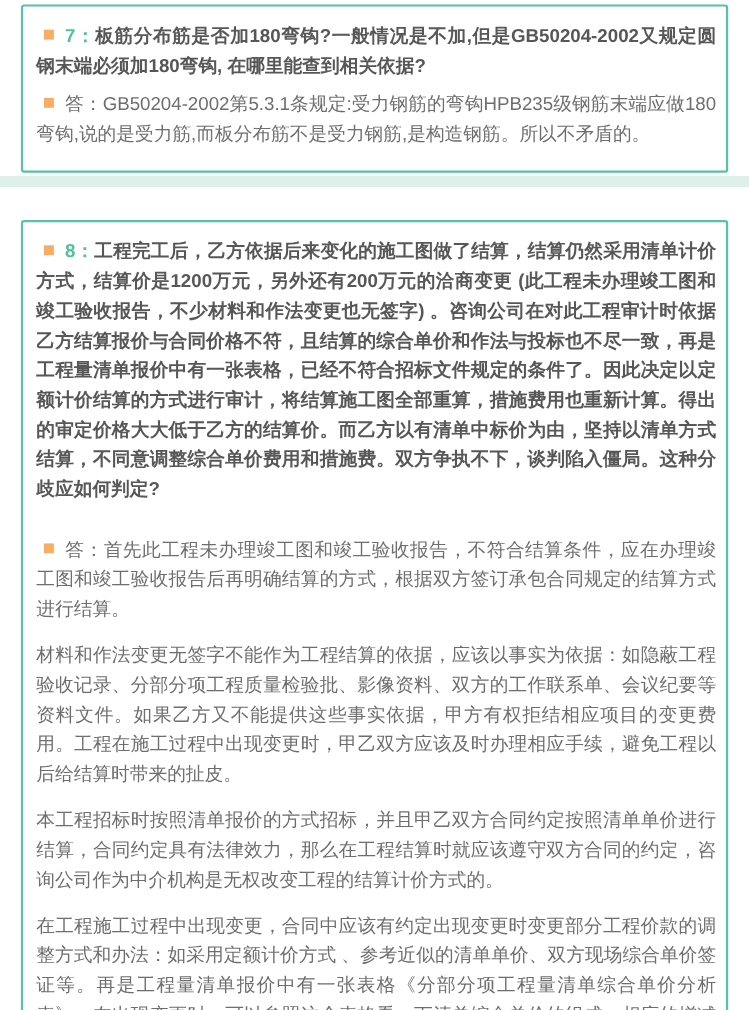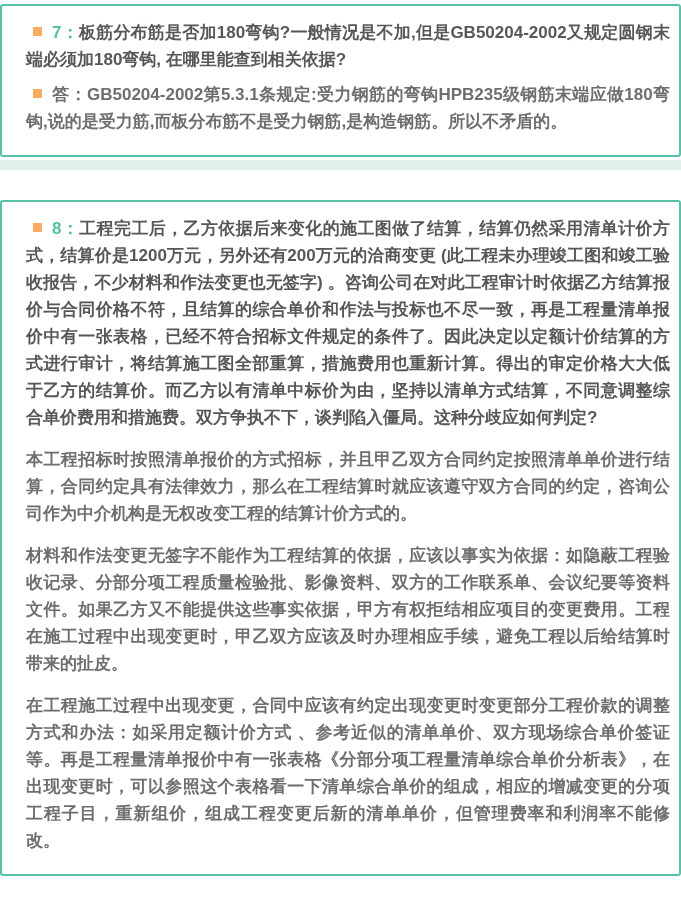--- a/index.html
+++ b/index.html
@@ -13,40 +13,39 @@
   }
   * { box-sizing: border-box; }
   html, body {
     margin: 0;
     padding: 0;
     background: var(--page-bg);
     font-family: "Liberation Sans", "DejaVu Sans", sans-serif;
   }
   body { width: 681px; }
   .qa-card {
-    margin: 0 0;
+    margin: 0 19px;
     background: #ffffff;
     border: 2px solid var(--accent);
     border-radius: 3px;
-    padding: 13px 9px 20px 24px;
+    padding: 13px 9px 20px 12px;
   }
   .qa-card.first { margin-top: 4px; }
   .shadow-strip {
     height: 10px;
     background: var(--strip);
     margin-top: 3px;
   }
   .card-gap { height: 30px; }
   .para {
     margin: 0;
     font-size: 17px;
     line-height: 27px;
     color: var(--answer-text);
     text-align: justify;
-    font-weight: bold;
   }
   .para.question {
     font-weight: bold;
     color: var(--question-text);
   }
   .answer-start-sm { margin-top: 8px; }
   .answer-start-lg { margin-top: 28px; }
   .para + .para.cont { margin-top: 15px; }
   .bullet-sq {
     display: inline-block;
@@ -72,22 +71,25 @@
     <span class="bullet-sq"></span><span>答：</span><span>GB50204-2002第5.3.1条规定:受力钢筋的弯钩HPB235级钢筋末端应做180弯钩,说的是受力筋,而板分布筋不是受力钢筋,是构造钢筋。所以不矛盾的。</span>
   </p>
 </section>
 <div class="shadow-strip"></div>
 <div class="card-gap"></div>
 
 <section class="qa-card">
   <p class="para question">
     <span class="bullet-sq"></span><span class="q-num">8：</span><span>工程完工后，乙方依据后来变化的施工图做了结算，结算仍然采用清单计价方式，结算价是1200万元，另外还有200万元的洽商变更 (此工程未办理竣工图和竣工验收报告，不少材料和作法变更也无签字) 。咨询公司在对此工程审计时依据乙方结算报价与合同价格不符，且结算的综合单价和作法与投标也不尽一致，再是工程量清单报价中有一张表格，已经不符合招标文件规定的条件了。因此决定以定额计价结算的方式进行审计，将结算施工图全部重算，措施费用也重新计算。得出的审定价格大大低于乙方的结算价。而乙方以有清单中标价为由，坚持以清单方式结算，不同意调整综合单价费用和措施费。双方争执不下，谈判陷入僵局。这种分歧应如何判定?</span>
   </p>
-  <p class="para cont">
-    <span>本工程招标时按照清单报价的方式招标，并且甲乙双方合同约定按照清单单价进行结算，合同约定具有法律效力，那么在工程结算时就应该遵守双方合同的约定，咨询公司作为中介机构是无权改变工程的结算计价方式的。</span>
+  <p class="para answer-start-lg">
+    <span class="bullet-sq"></span><span>答：</span><span>首先此工程未办理竣工图和竣工验收报告，不符合结算条件，应在办理竣工图和竣工验收报告后再明确结算的方式，根据双方签订承包合同规定的结算方式进行结算。</span>
   </p>
   <p class="para cont">
     <span>材料和作法变更无签字不能作为工程结算的依据，应该以事实为依据：如隐蔽工程验收记录、分部分项工程质量检验批、影像资料、双方的工作联系单、会议纪要等资料文件。如果乙方又不能提供这些事实依据，甲方有权拒结相应项目的变更费用。工程在施工过程中出现变更时，甲乙双方应该及时办理相应手续，避免工程以后给结算时带来的扯皮。</span>
+  </p>
+  <p class="para cont">
+    <span>本工程招标时按照清单报价的方式招标，并且甲乙双方合同约定按照清单单价进行结算，合同约定具有法律效力，那么在工程结算时就应该遵守双方合同的约定，咨询公司作为中介机构是无权改变工程的结算计价方式的。</span>
   </p>
   <p class="para cont">
     <span>在工程施工过程中出现变更，合同中应该有约定出现变更时变更部分工程价款的调整方式和办法：如采用定额计价方式 、参考近似的清单单价、双方现场综合单价签证等。再是工程量清单报价中有一张表格《分部分项工程量清单综合单价分析表》，在出现变更时，可以参照这个表格看一下清单综合单价的组成，相应的增减变更的分项工程子目，重新组价，组成工程变更后新的清单单价，但管理费率和利润率不能修改。</span>
   </p>
 </section>
 
 </body></html>

